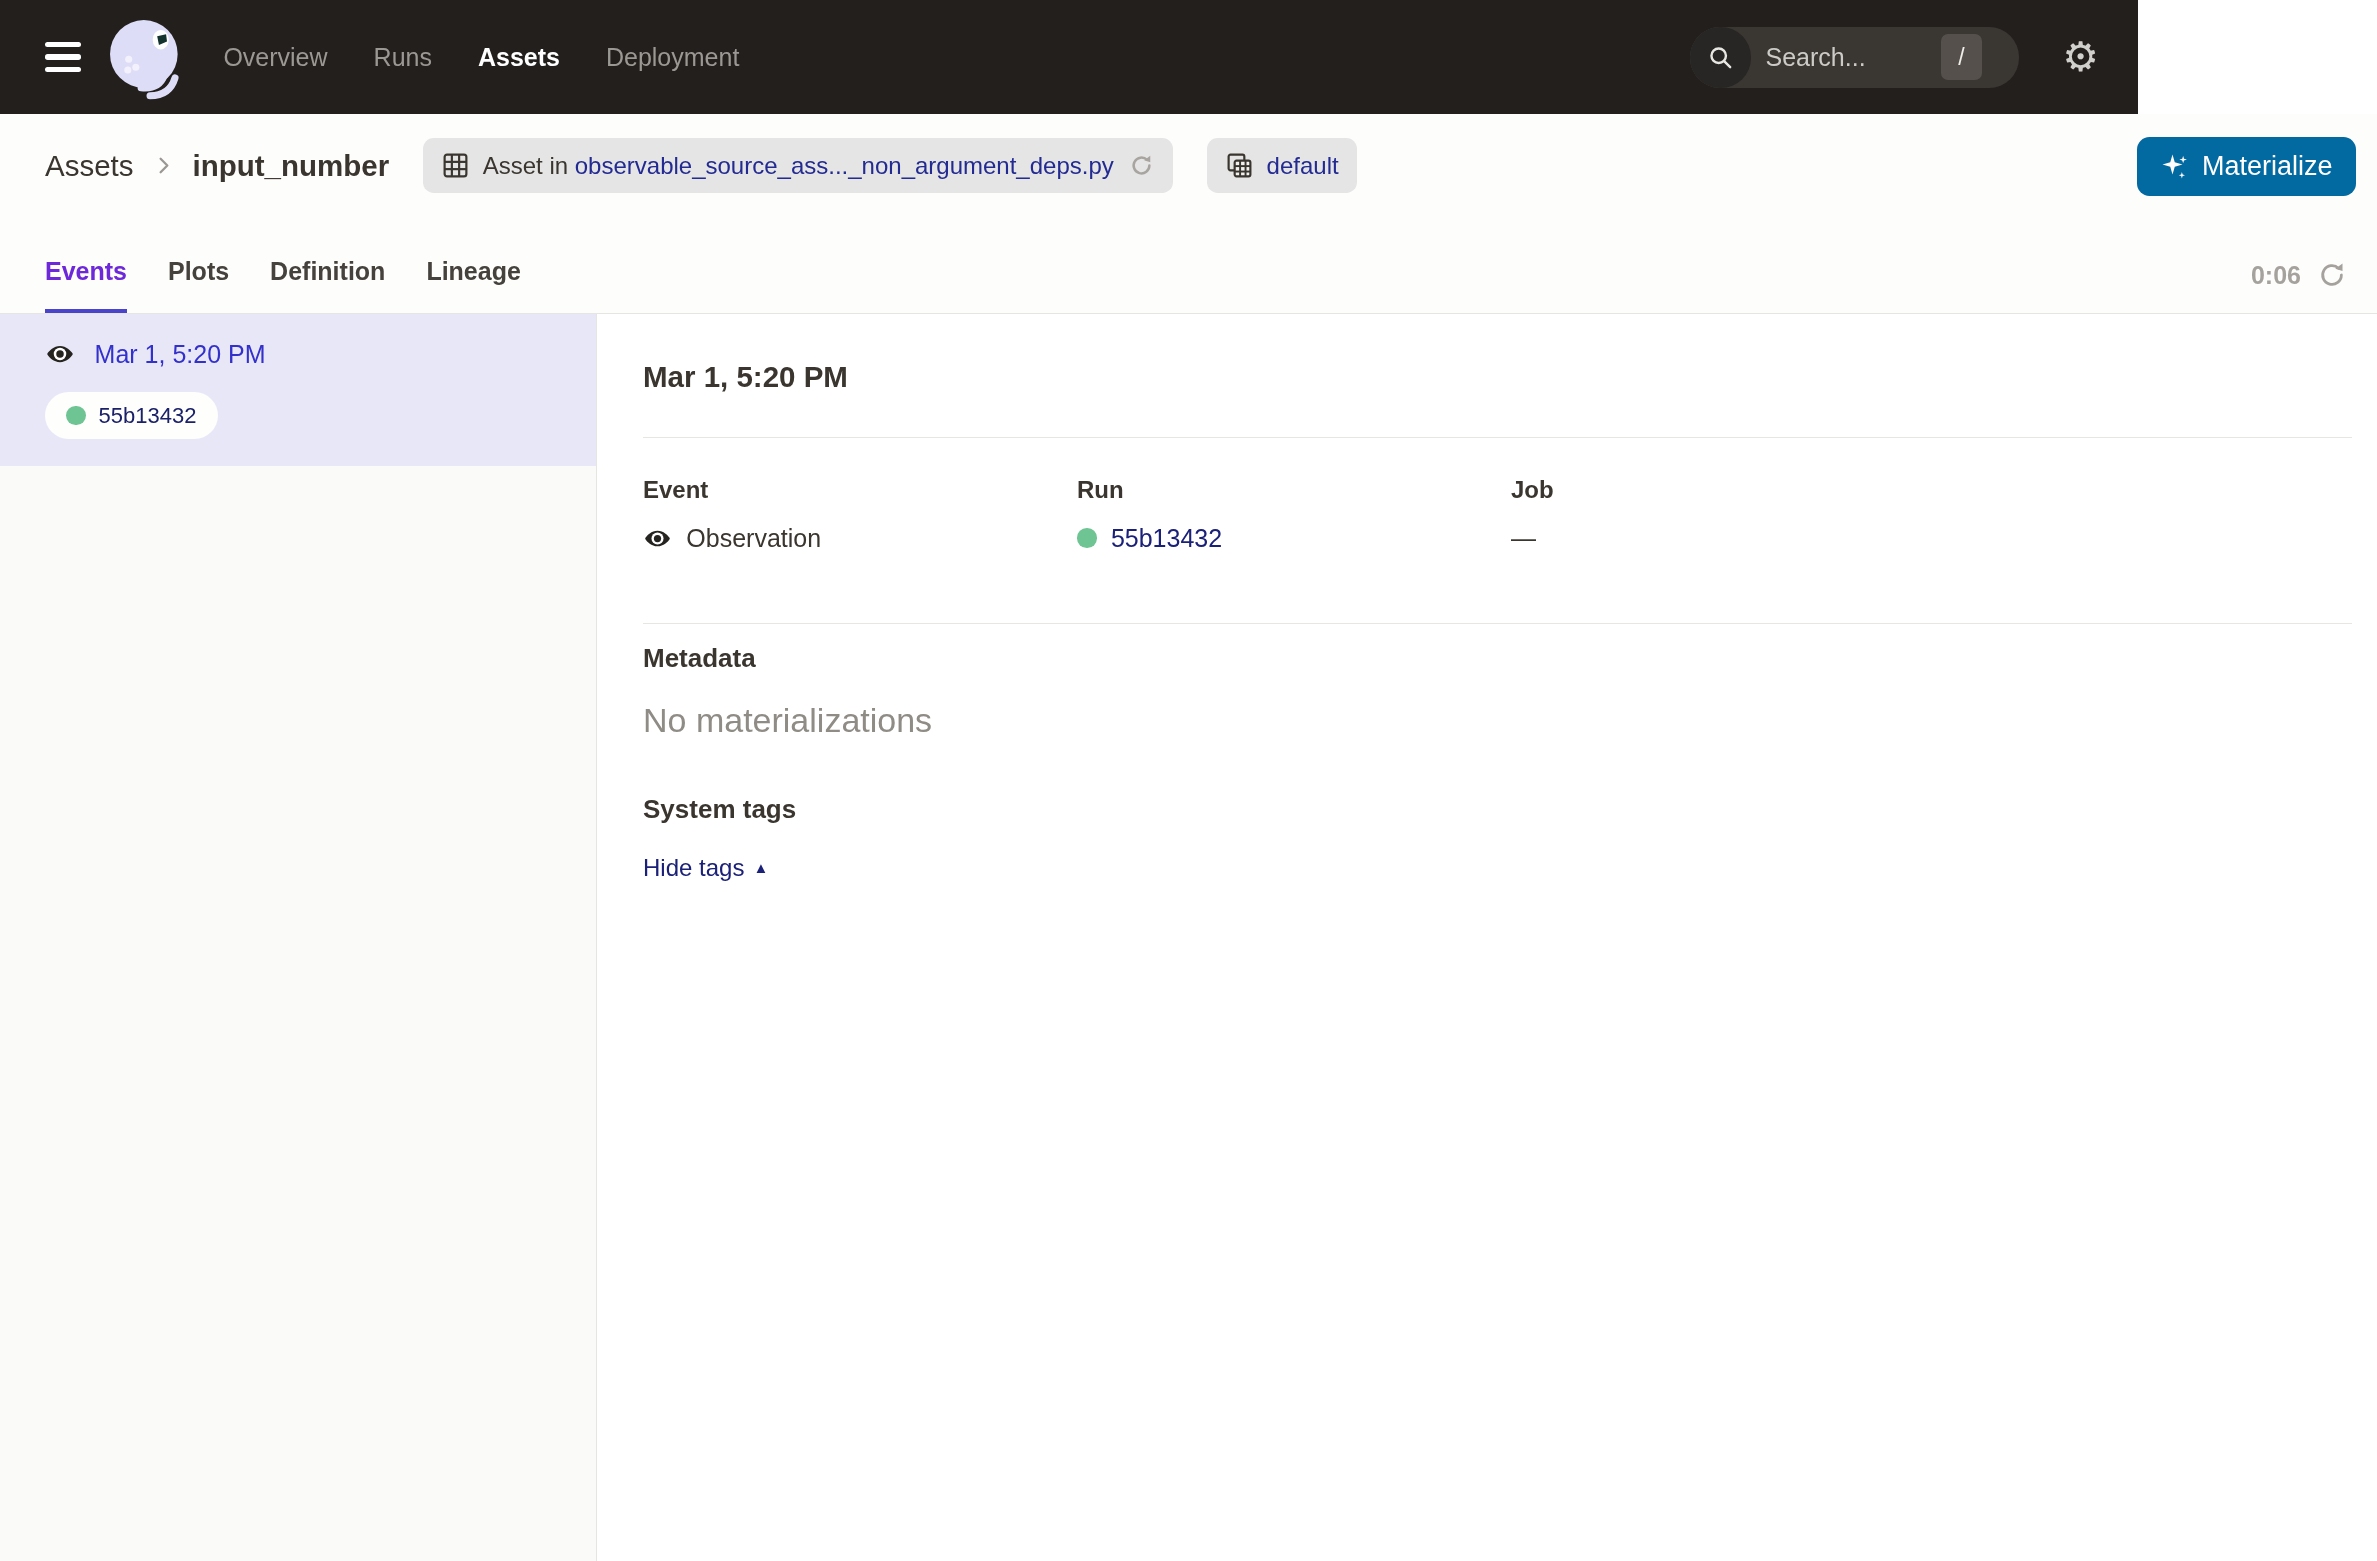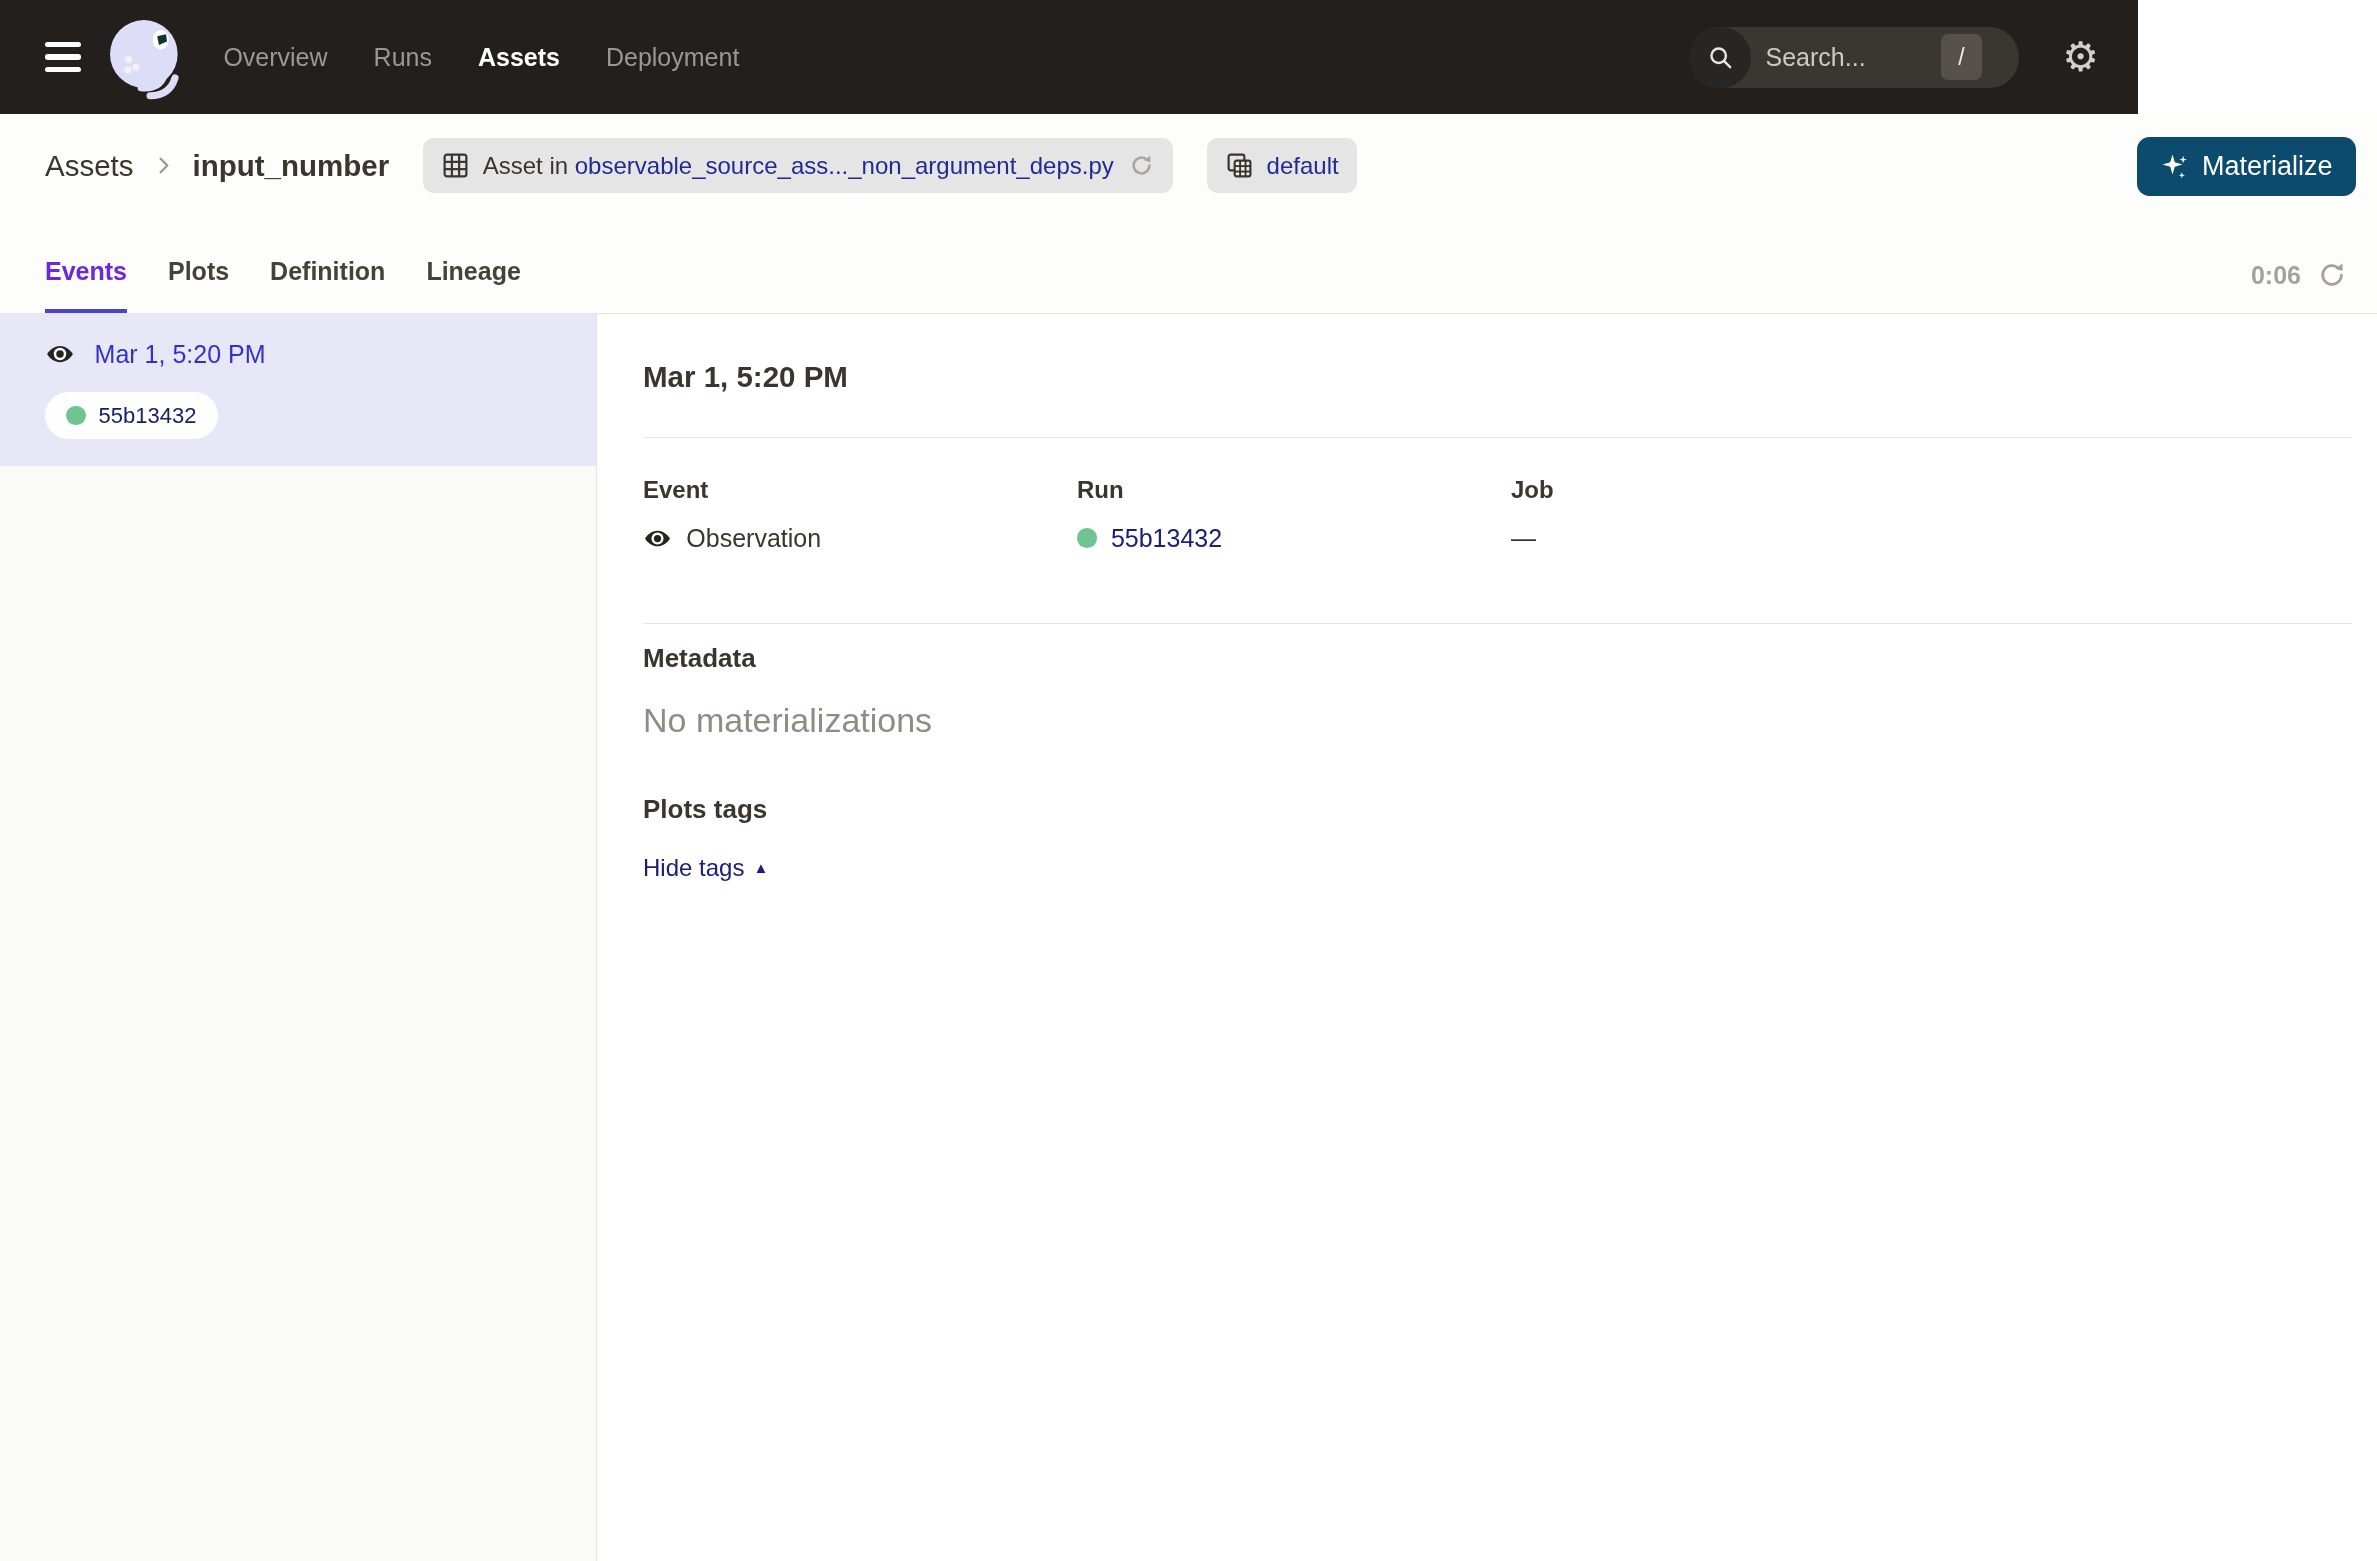--- a/index.html
+++ b/index.html
@@ -54,21 +54,21 @@
   .crumb-sep { margin:0 18px; color:#9B9894; }
   .crumb-current { font-size:29.5px; font-weight:700; color:#3A362F; }
   .chip {
     height:55px; background:#e5e5e5; border-radius:10.7px; display:flex; align-items:center;
     padding:0 18px; margin-left:34px;
   }
   .chip .chip-text { font-size:24px; color:#3A362F; margin-left:12.5px; white-space:nowrap; }
   .chip a, .navy-link { color:#232B92; text-decoration:none; cursor:pointer; }
   .chip-refresh { margin-left:14.3px; color:#A8A5A0; }
   .materialize-btn {
-    position:absolute; top:23px; right:21.4px; height:59px; background:#0c4a6e; border:none;
+    position:absolute; top:23px; right:21.4px; height:59px; background:#0369a1; border:none;
     border-radius:12.5px; color:#FFFFFF; font-size:27px; font-family:"Liberation Sans", sans-serif;
     display:flex; align-items:center; gap:12.5px; padding:0 23px; cursor:pointer;
   }
   
   .tabs-row {
     position:absolute; top:200px; left:0; width:2377px; height:114px;
     border-bottom:0.9px solid #E7E5E2; display:flex; align-items:flex-end;
   }
   .tabs { display:flex; gap:41px; margin-left:45px; }
   .tab {
@@ -296,21 +296,21 @@
           <span>—</span>
         </div>
       </div>
     </div>
 
     <hr class="divider2">
 
     <h2 class="section-heading metadata-heading">Metadata</h2>
     <div class="muted">No materializations</div>
 
-    <h2 class="section-heading systags-heading">Plots tags</h2>
+    <h2 class="section-heading systags-heading">System tags</h2>
 
     <a class="hide-tags">
       <span>Hide tags</span>
       <span class="caret">▲</span>
     </a>
   </div>
 </div>
 
 
 </body></html>

